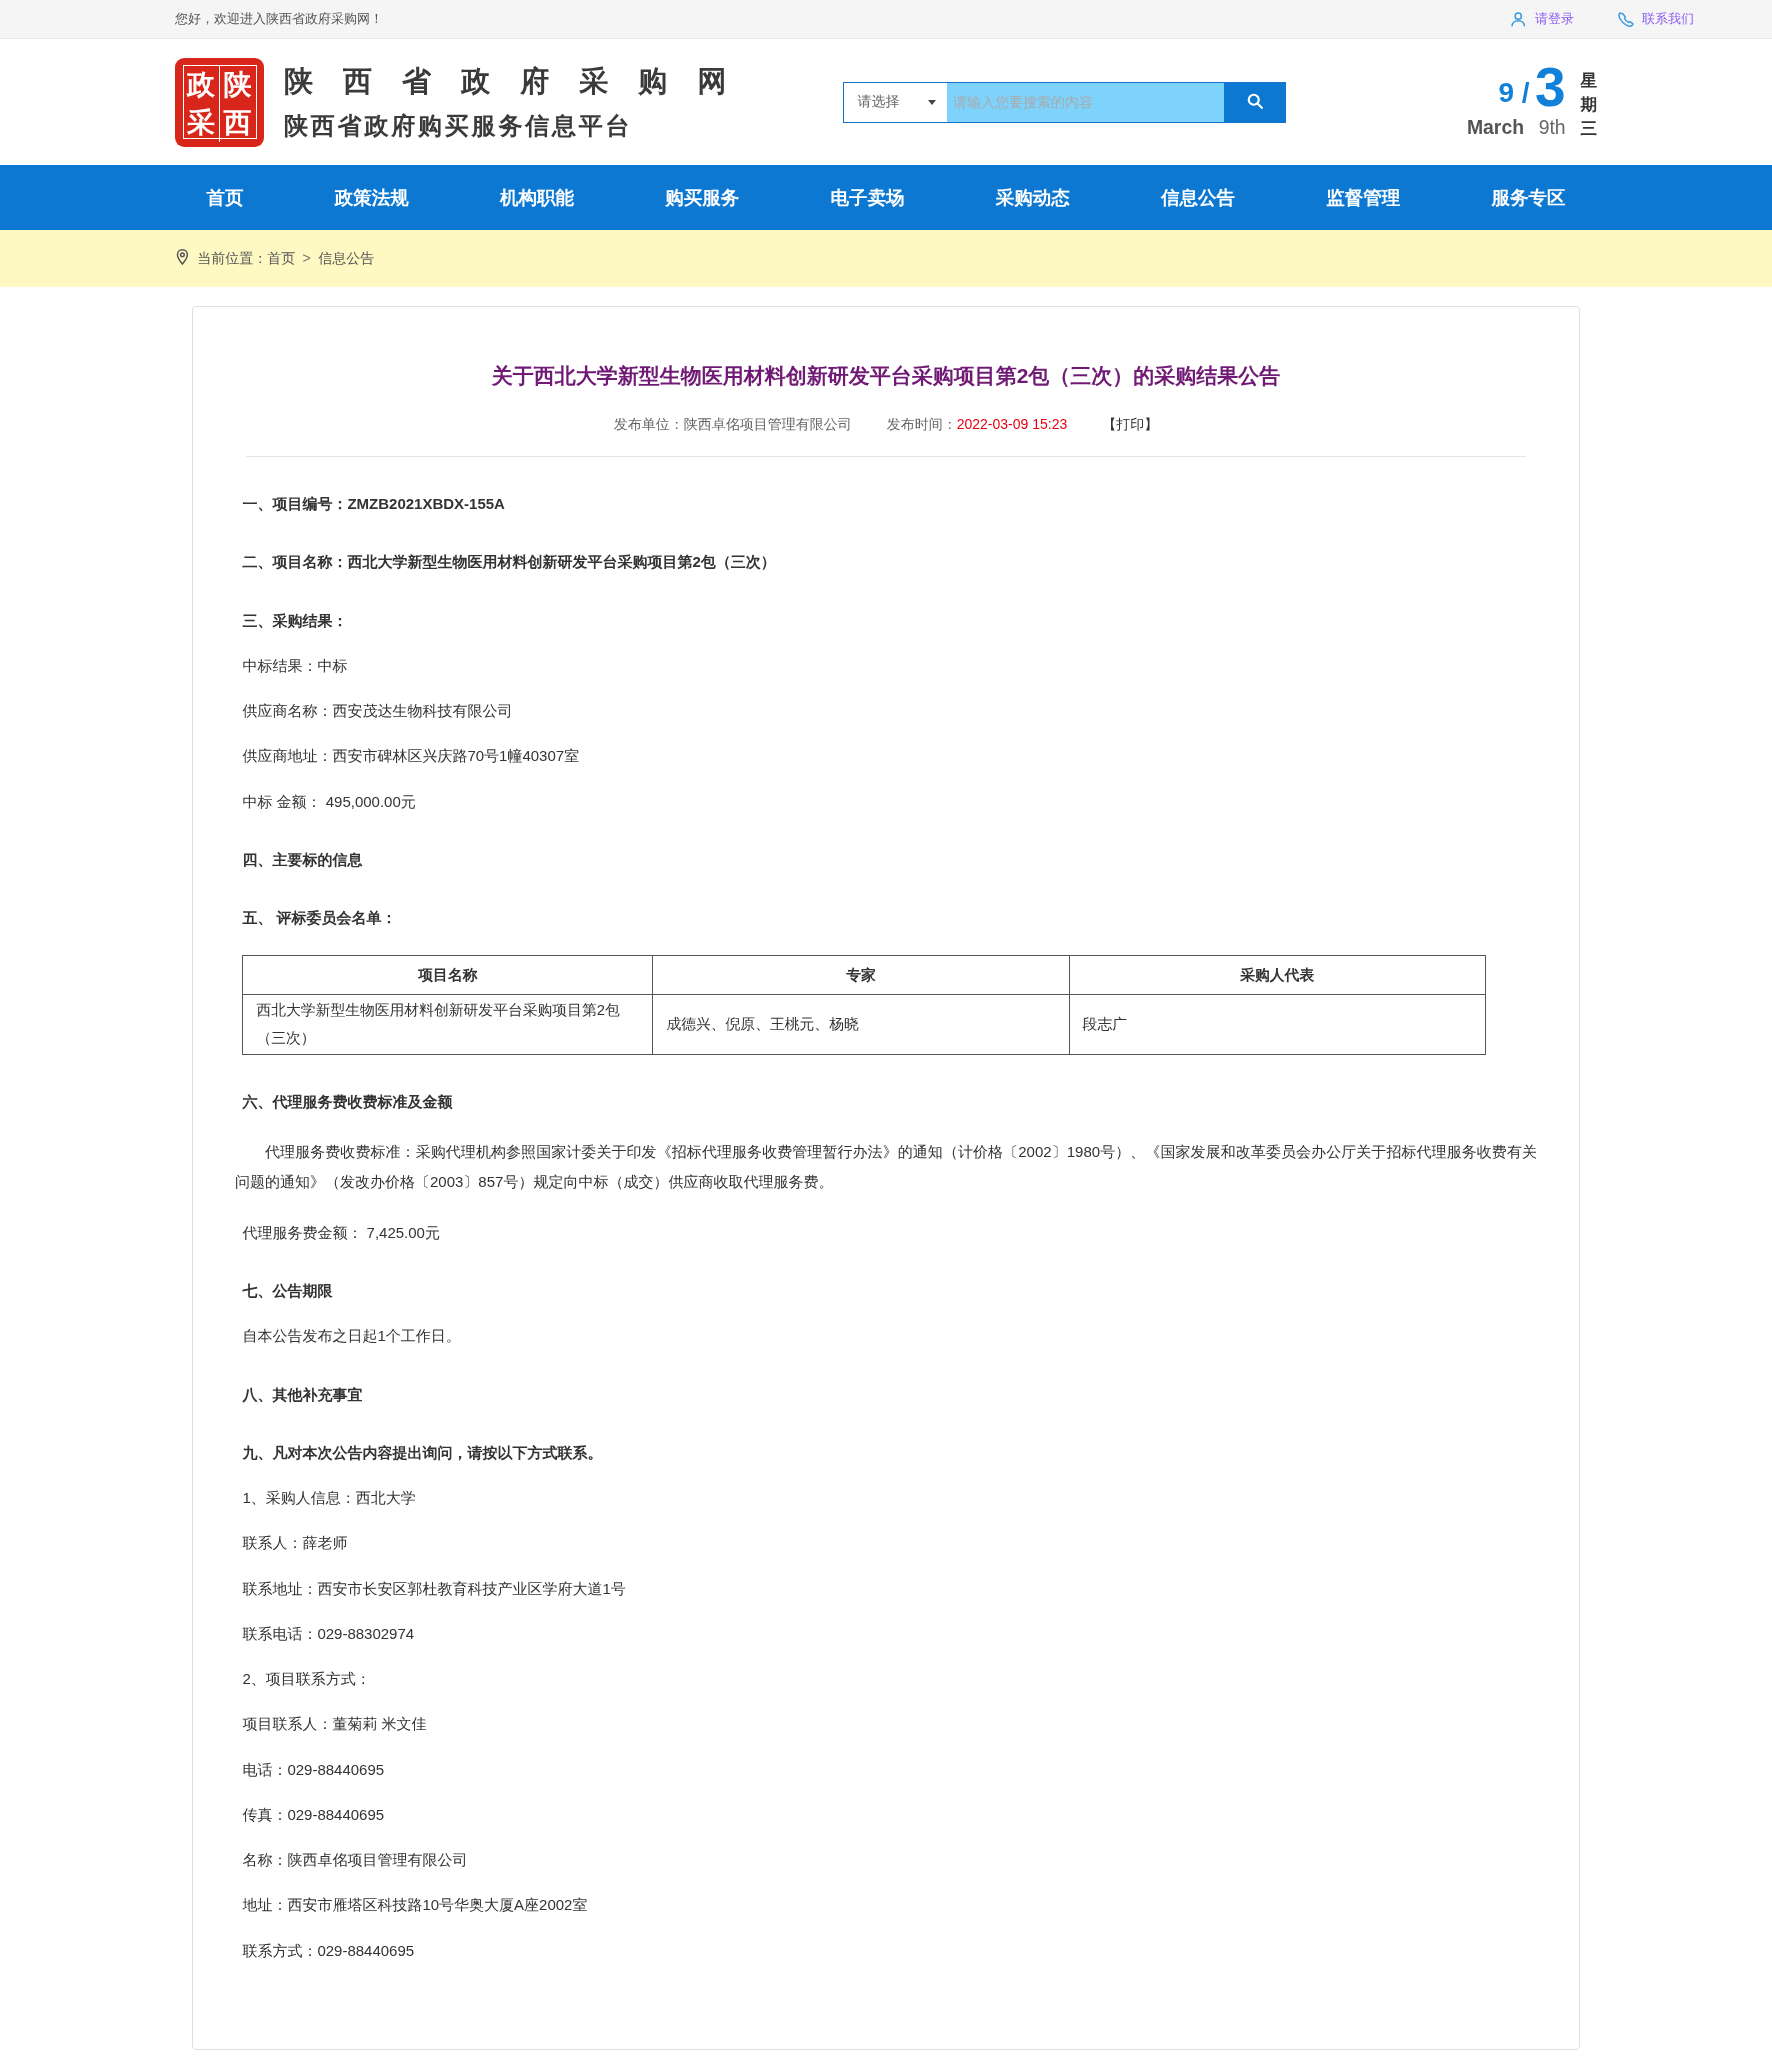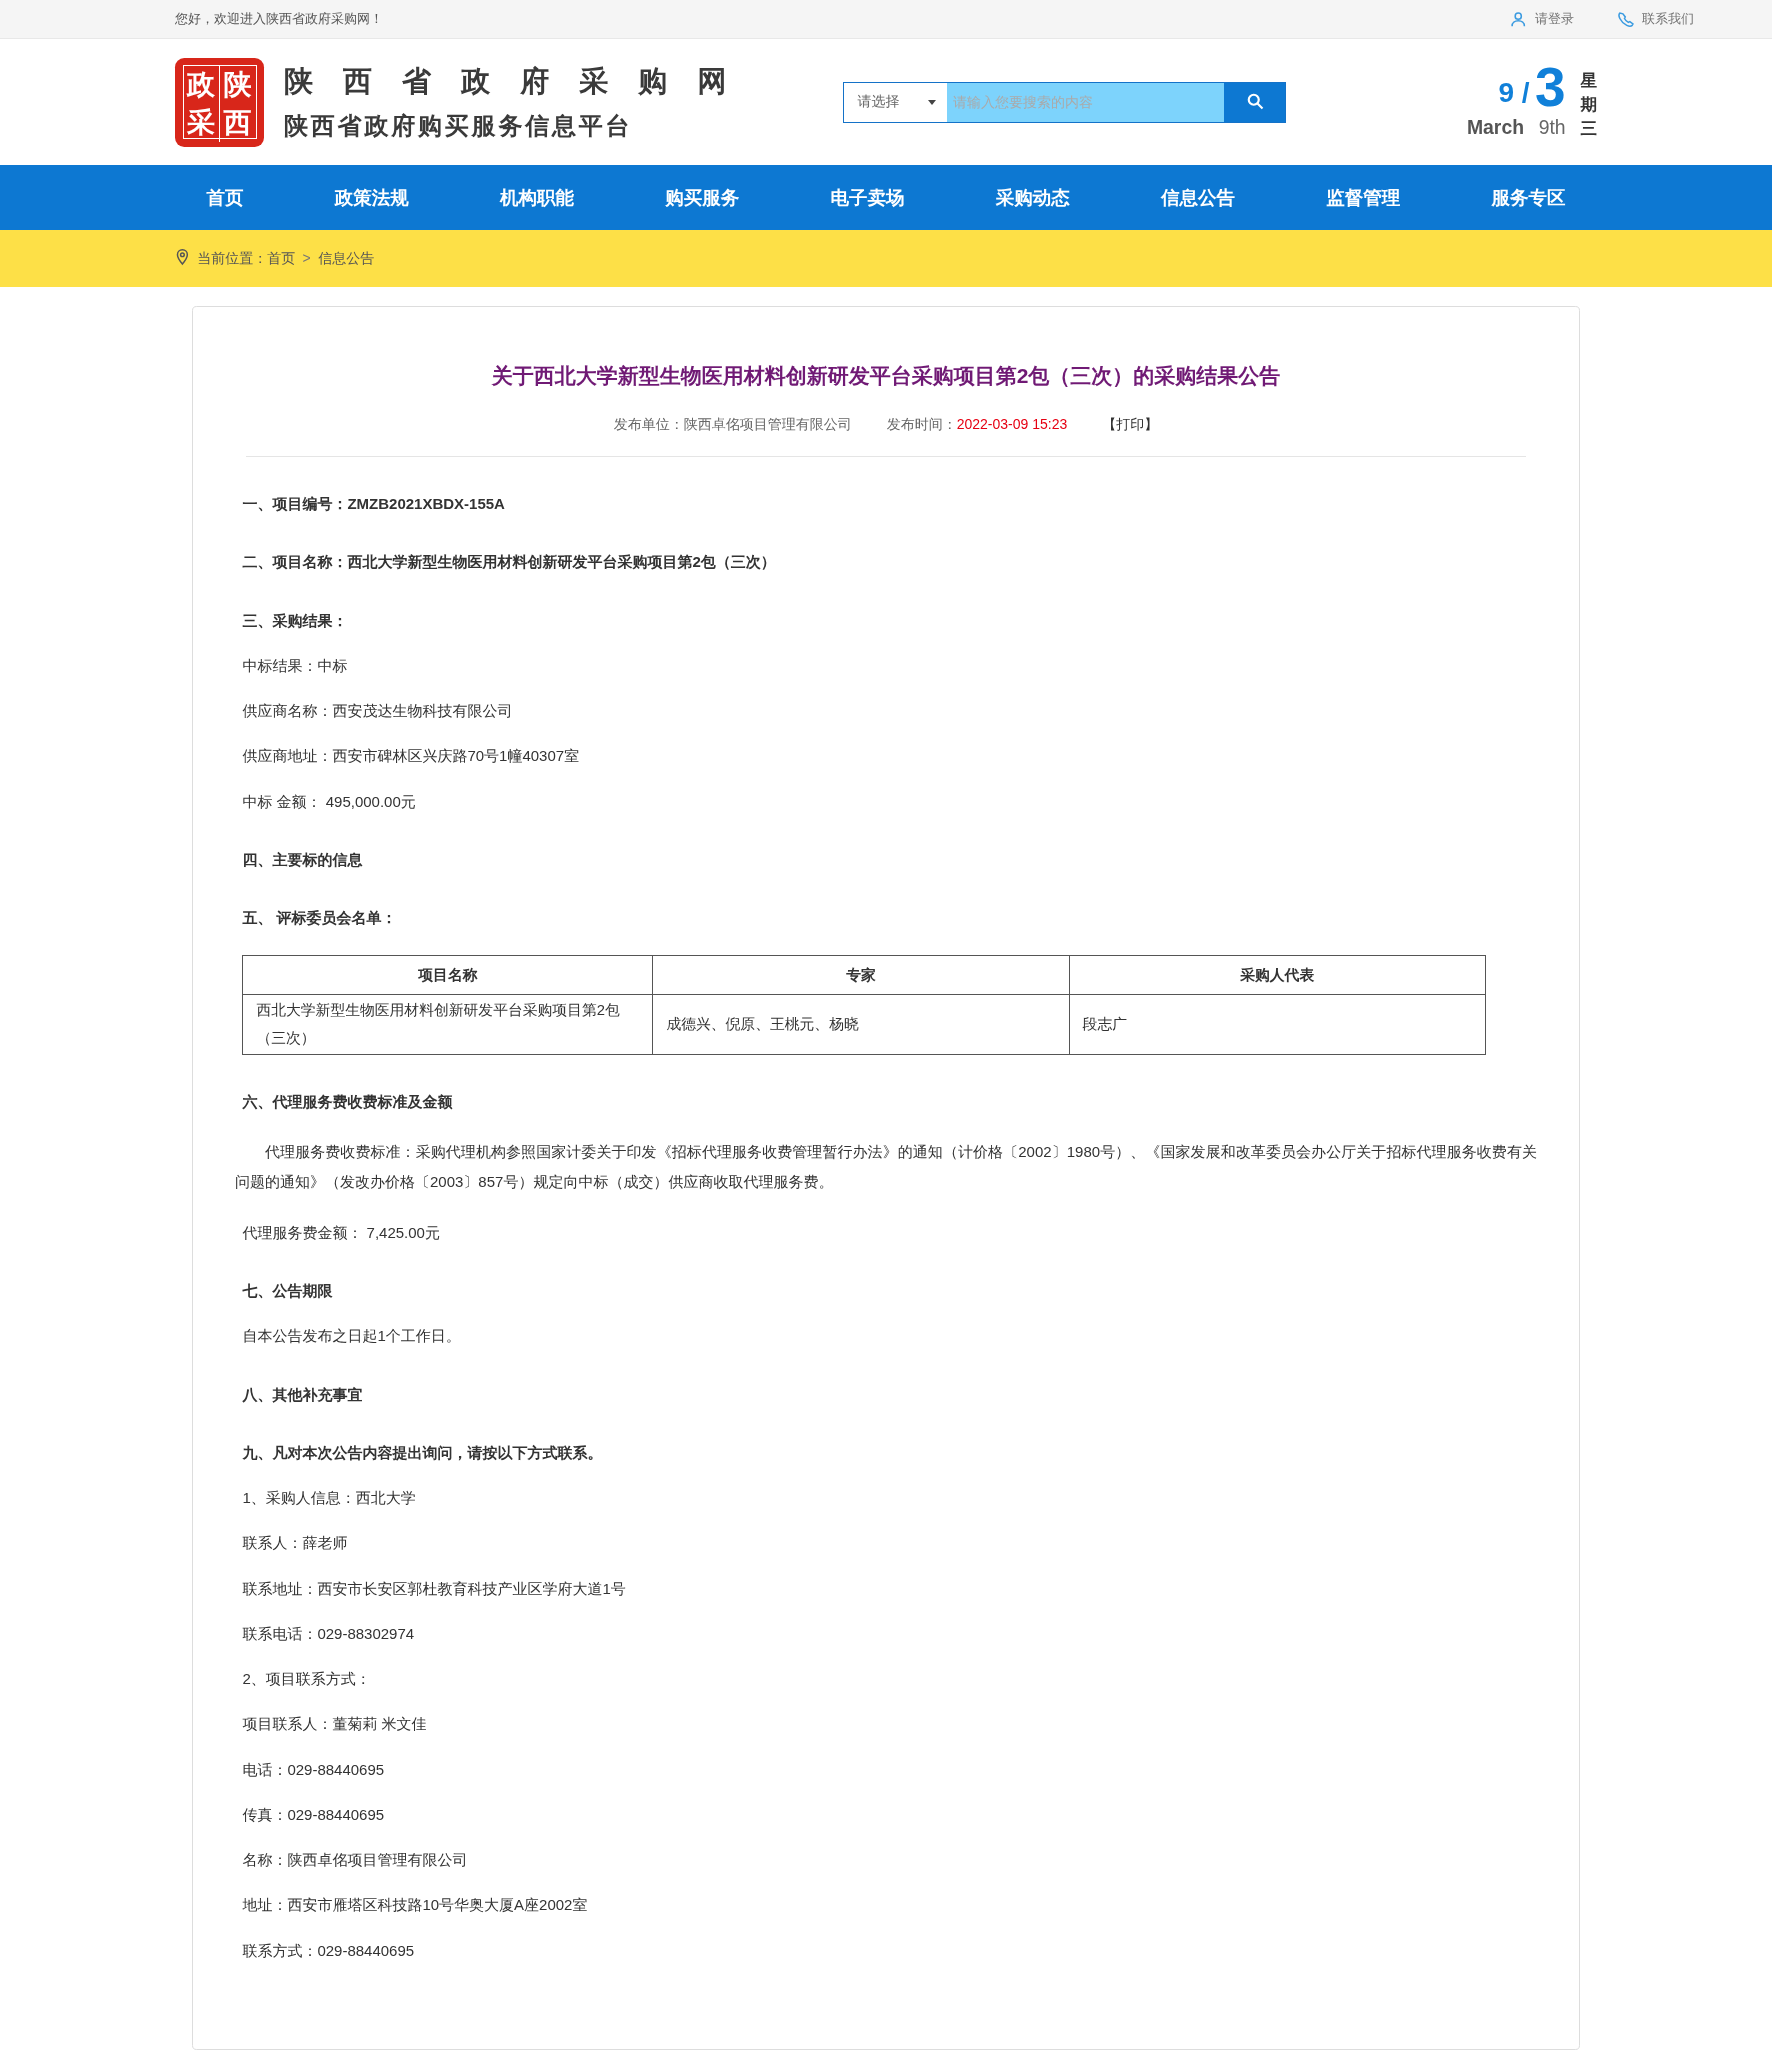--- a/index.html
+++ b/index.html
@@ -7,21 +7,21 @@
     width:1772px; margin:0 auto; background:#fff; color:#333;
     font-family:"Liberation Sans","DejaVu Sans",sans-serif;
   }
   a { text-decoration:none; color:inherit; cursor:pointer; }
 
   
   .topbar { height:39px; background:#f5f5f5; border-bottom:0.9px solid #e8e8e8; }
   .topbar-inner { height:100%; padding:0 78px 0 175px; display:flex; align-items:center; justify-content:space-between; }
   .topbar-welcome { font-size:13px; color:#555; }
   .topbar-right { display:flex; align-items:center; gap:42px; }
-  .topbar-link { display:flex; align-items:center; gap:7.4px; font-size:13px; color:#737373; }
+  .topbar-link { display:flex; align-items:center; gap:7.4px; font-size:13px; color:#8b5cf6; }
   .topbar-link svg { display:block; }
 
   
   .header { height:126px; background:#fff; display:flex; align-items:center; padding:0 175px; }
   .brand { display:flex; align-items:center; gap:20px; }
   .seal {
     width:89px; height:89px; background:#d8261a; border-radius:9.2px;
     display:flex; align-items:center; justify-content:center; position:relative;
   }
   .seal-grid {
@@ -56,21 +56,21 @@
   .date-big { font-size:55px; line-height:0.9; margin-left:5.5px; }
   .date-line2 { margin-top:3.7px; font-size:19.4px; color:#666; }
   .date-line2 .m { font-weight:bold; color:#555; margin-right:9.2px; }
   .weekday { display:flex; flex-direction:column; font-size:16.6px; font-weight:bold; color:#333; line-height:1.45; padding-top:5.5px; }
 
   
   .nav { height:65px; background:#0d78d2; display:flex; align-items:center; padding:0 201px; justify-content:space-between; }
   .nav-link { color:#fff; font-size:18.5px; font-weight:bold; line-height:65px; padding:0 5.5px; }
 
   
-  .breadcrumb { height:57px; background:#fde047; display:flex; align-items:center; padding:0 175px; font-size:14px; color:#555; }
+  .breadcrumb { height:57px; background:#fef9c3; display:flex; align-items:center; padding:0 175px; font-size:14px; color:#555; }
   .breadcrumb svg { margin-right:7.4px; }
   .crumb-sep { margin:0 7.4px; color:#777; }
 
   
   .main { background:#fff; }
   .card {
     width:1388px; margin:18.5px auto 60px; background:#fff;
     border:0.9px solid #ddd; border-radius:4.6px; padding:39px 42px 65px;
   }
   .article-title { text-align:center; font-size:21px; font-weight:bold; color:#701a75; margin:16.6px 37px 26px; }

